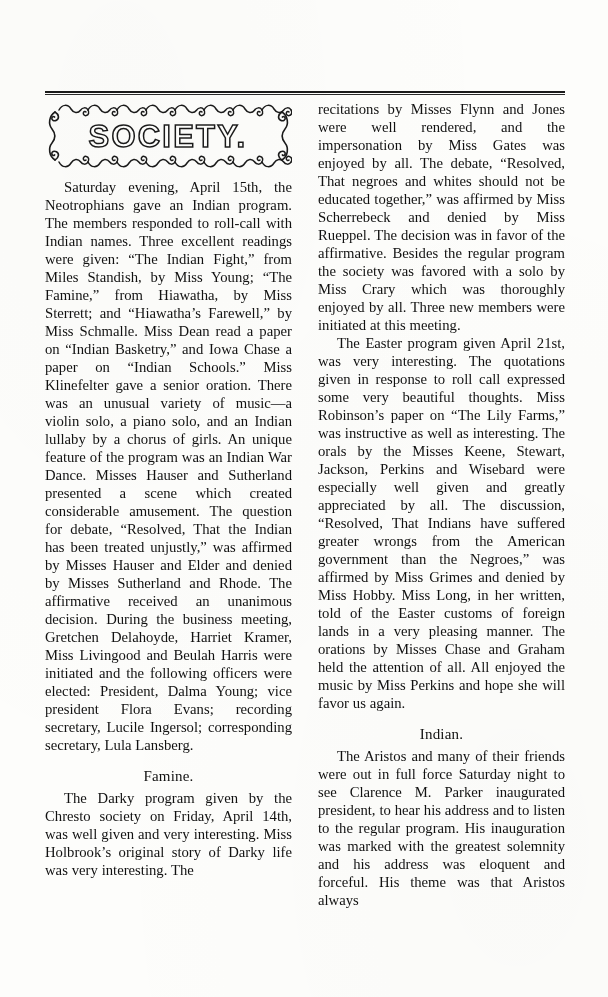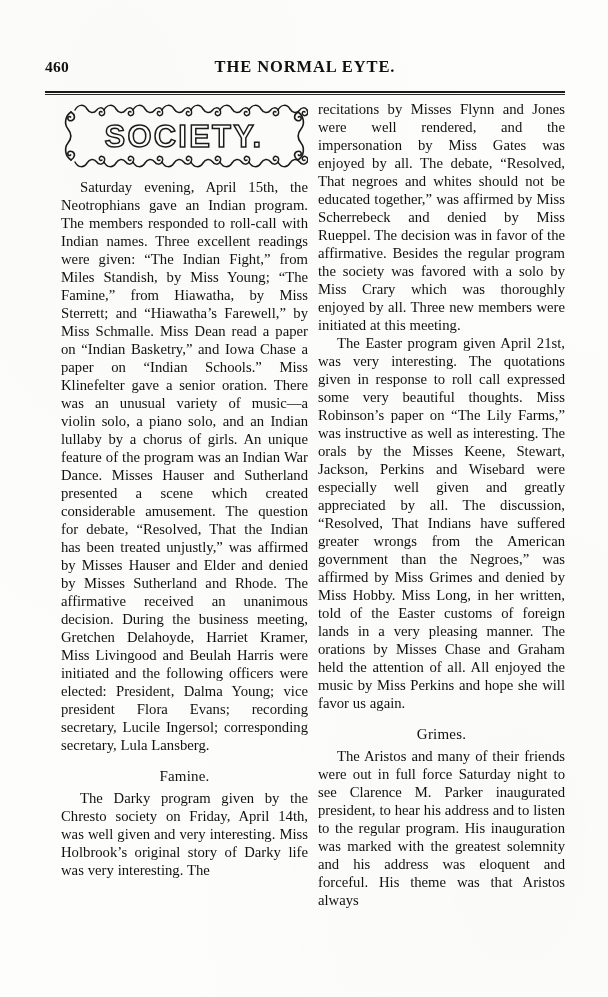--- a/index.html
+++ b/index.html
@@ -89,21 +89,21 @@
     top: 100px;
     width: 520px;
     height: 890px;
   }
   .col {
     position: absolute;
     top: 0;
     width: 247px;
     height: 890px;
   }
-  .col-left  { left: 16px; }
+  .col-left  { left: 0; }
   .col-right { left: 273px; }
 
   
   .banner {
     position: relative;
     width: 247px;
     height: 72px;
     margin-bottom: 6px;
   }
   .banner svg {
@@ -134,24 +134,20 @@
     text-indent: 0;
   }
 </style>
 </head>
 <body>
 
 <div class="paper"></div>
 
 <div class="page">
 
-  <div class="running-head">
-    <span class="folio">460</span>
-    <span class="head-title">THE NORMAL EYTE.</span>
-  </div>
 
   <div class="head-rule">
     <div class="thick"></div>
     <div class="thin"></div>
   </div>
 
   <div class="columns">
 
     <div class="col col-left">
 
@@ -212,18 +208,18 @@
       <h2 class="society-name tight">Famine.</h2>
       <p class="body-par">The Darky program given by the Chresto society on Friday, April 14th, was well given and very interesting. Miss Holbrook’s original story of Darky life was very interesting. The</p>
     </div>
 
     <div class="col col-right">
 
       <p class="body-par cont">recitations by Misses Flynn and Jones were well rendered, and the impersonation by Miss Gates was enjoyed by all. The debate, “Resolved, That negroes and whites should not be educated together,” was affirmed by Miss Scherrebeck and denied by Miss Rueppel. The decision was in favor of the affirmative. Besides the regular program the society was favored with a solo by Miss Crary which was thoroughly enjoyed by all. Three new members were initiated at this meeting.</p>
 
       <p class="body-par">The Easter program given April 21st, was very interesting. The quotations given in response to roll call expressed some very beautiful thoughts. Miss Robinson’s paper on “The Lily Farms,” was instructive as well as interesting. The orals by the Misses Keene, Stewart, Jackson, Perkins and Wisebard were especially well given and greatly appreciated by all. The discussion, “Resolved, That Indians have suffered greater wrongs from the American government than the Negroes,” was affirmed by Miss Grimes and denied by Miss Hobby. Miss Long, in her written, told of the Easter customs of foreign lands in a very pleasing manner. The orations by Misses Chase and Graham held the attention of all. All enjoyed the music by Miss Perkins and hope she will favor us again.</p>
 
-      <h2 class="society-name tight">Grimes.</h2>
+      <h2 class="society-name tight">Indian.</h2>
       <p class="body-par">The Aristos and many of their friends were out in full force Saturday night to see Clarence M. Parker inaugurated president, to hear his address and to listen to the regular program. His inauguration was marked with the greatest solemnity and his address was eloquent and forceful. His theme was that Aristos always</p>
     </div>
 
   </div>
 </div>
 
 </body></html>

